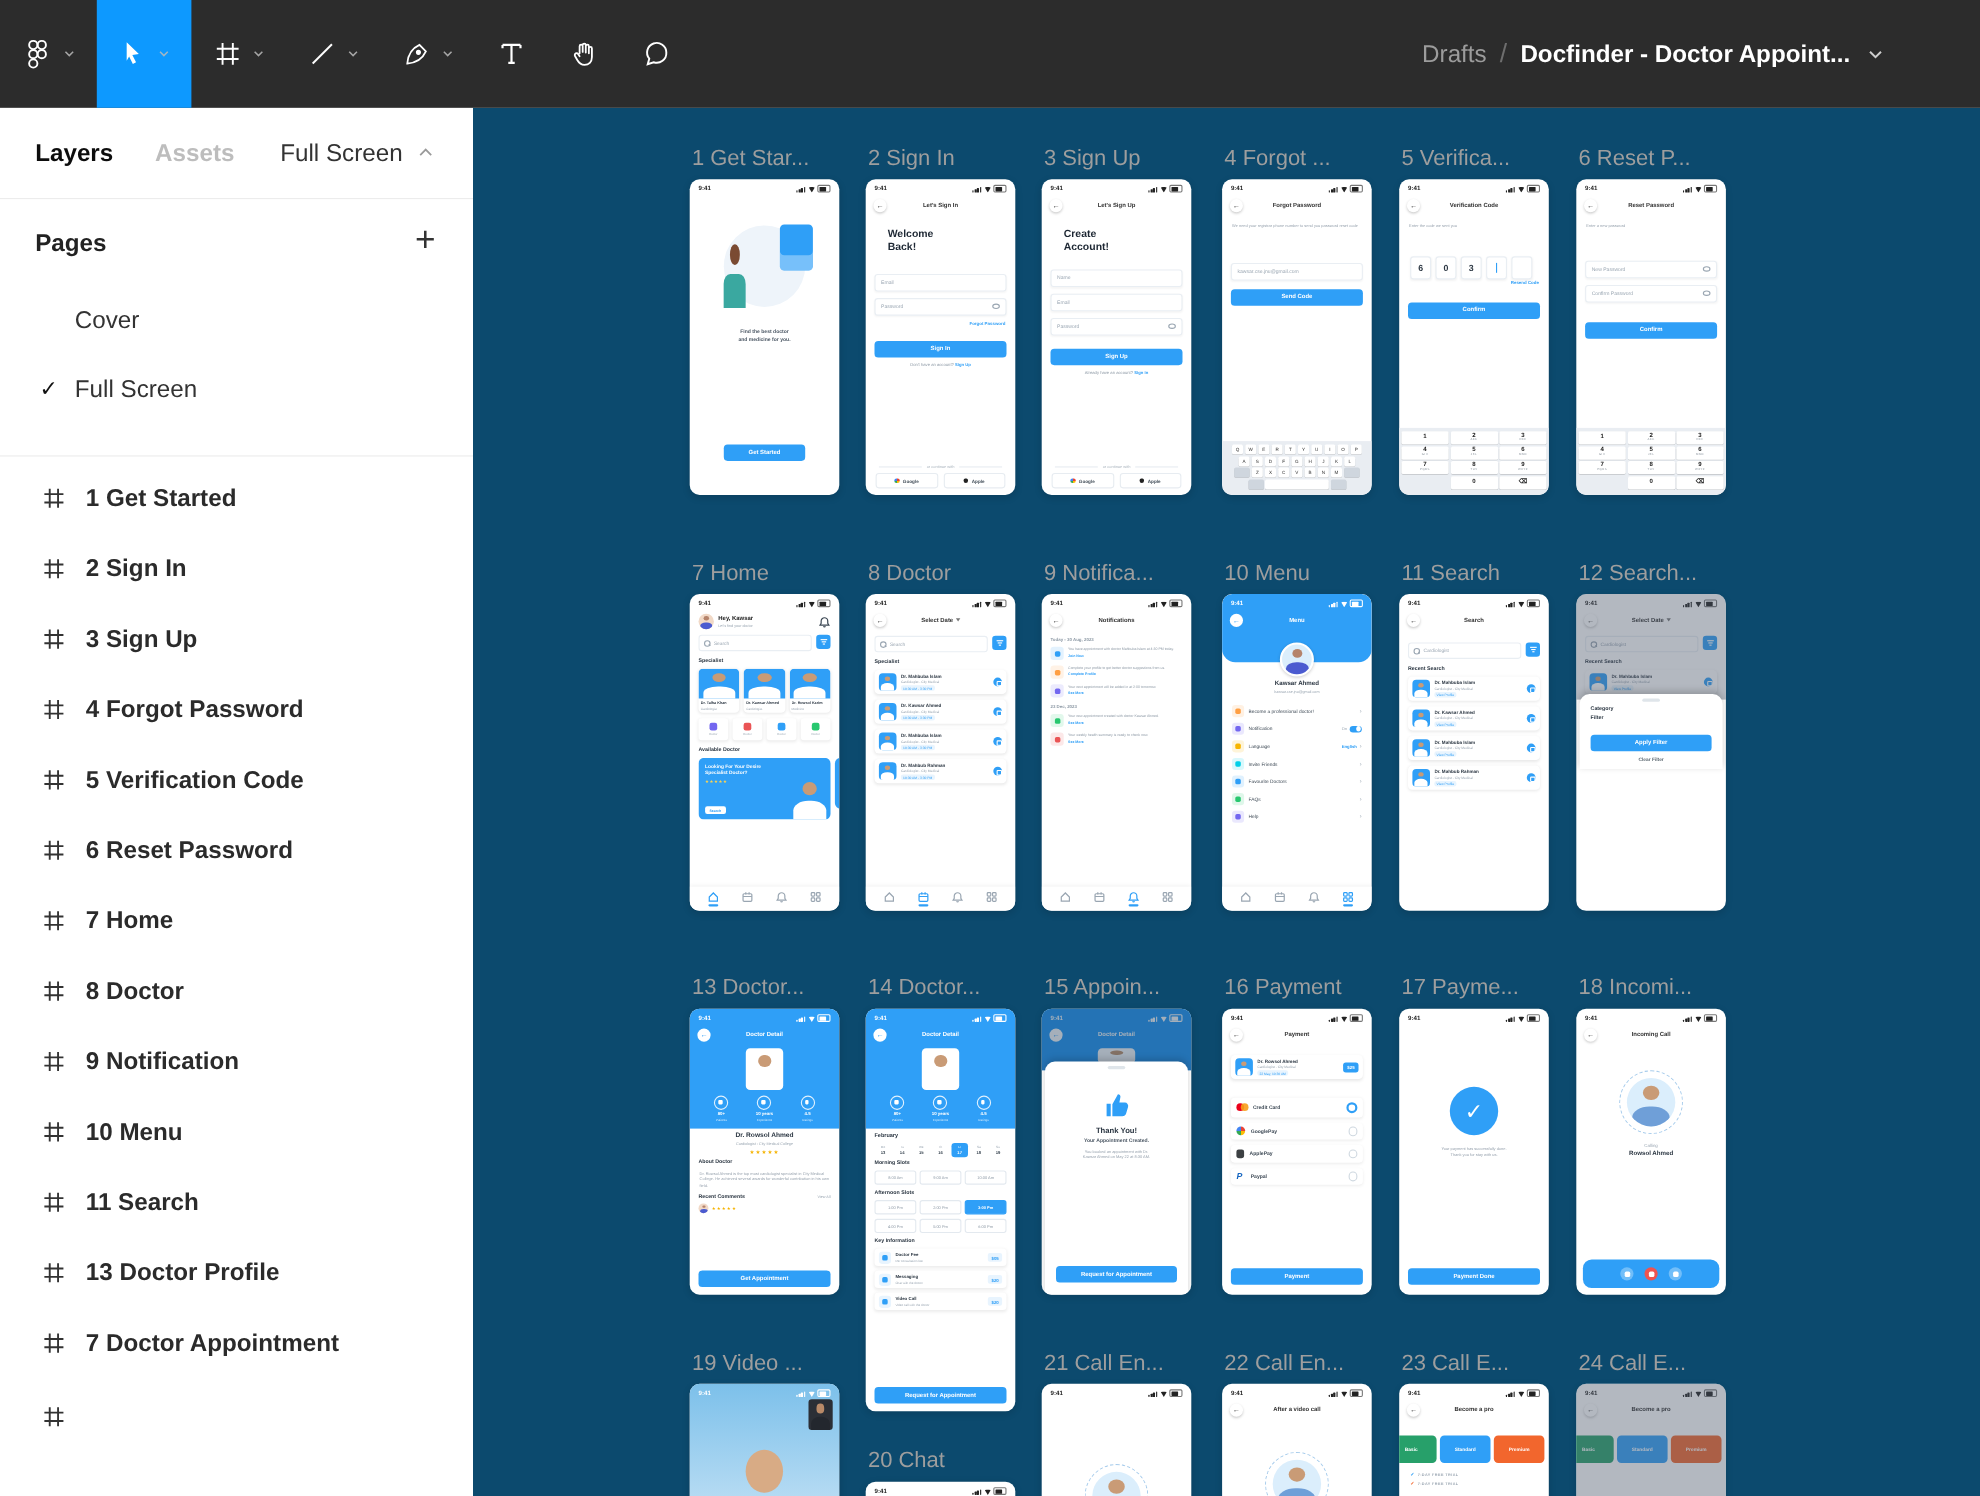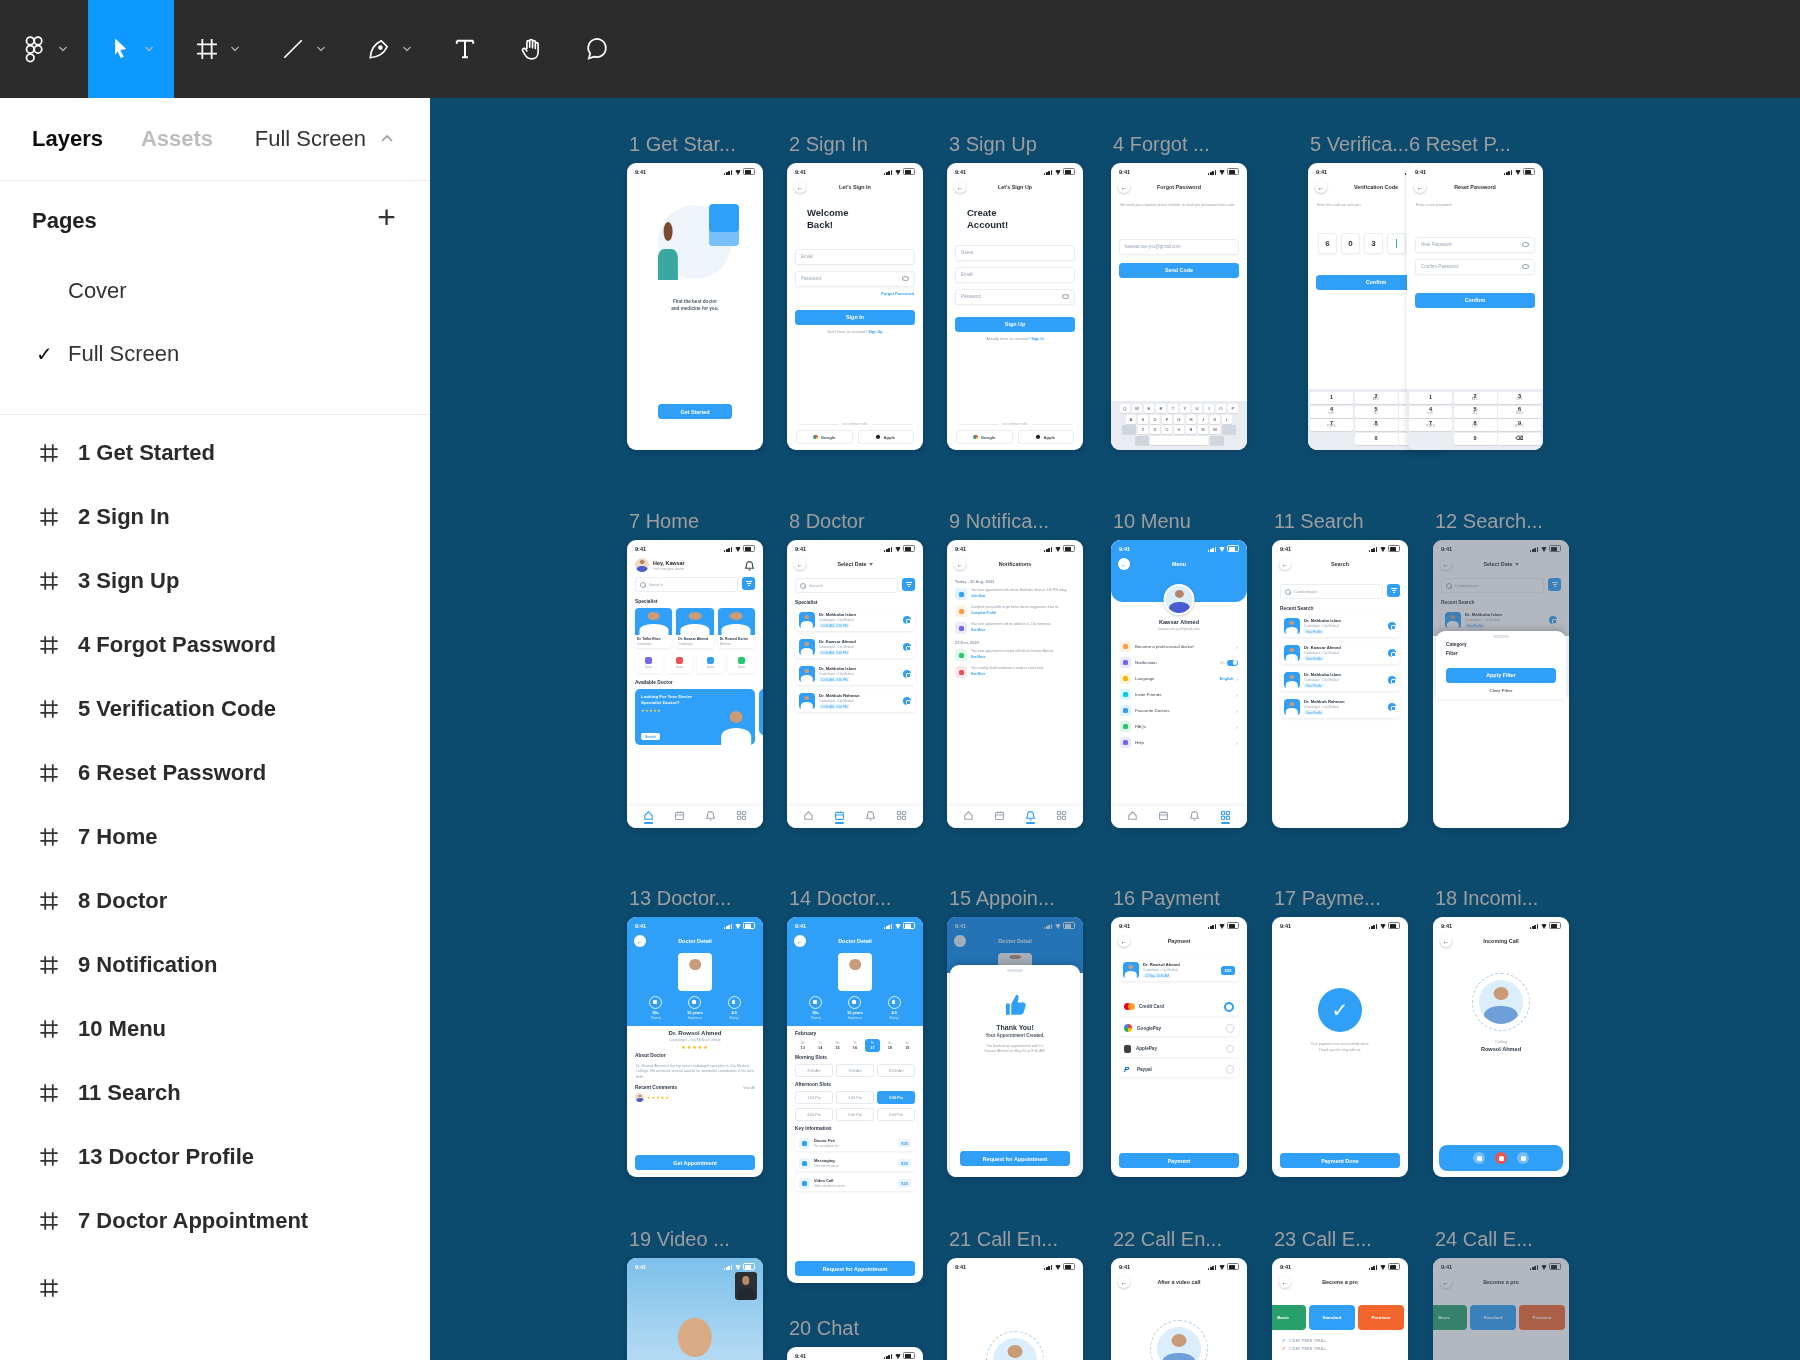--- a/index.html
+++ b/index.html
@@ -316,20 +316,28 @@
         <svg width="28" height="28" viewBox="0 0 24 24" fill="none" stroke="#fff" stroke-width="1.4" stroke-linecap="round" stroke-linejoin="round">
           <path d="M8.5 11.5V6a1.2 1.2 0 0 1 2.4 0v4.5m0-5.3a1.2 1.2 0 0 1 2.4 0V11m0-5a1.2 1.2 0 0 1 2.4 0v5.5m0-3.8a1.2 1.2 0 0 1 2.4 0v6.8c0 3.8-2.4 6-5.8 6-2.8 0-4.2-1.3-5.5-3.6l-1.9-3.3c-.4-.7-.1-1.6.6-2 .6-.3 1.4-.1 1.8.5l1.2 1.7"></path>
         </svg>
       </div>
       <div class="tool">
         <svg width="28" height="28" viewBox="0 0 24 24" fill="none" stroke="#fff" stroke-width="1.5">
           <path d="M19.5 11a7.5 7.5 0 1 0-13.3 4.7L5 20l4.6-1.5A7.5 7.5 0 0 0 19.5 11z"></path>
         </svg>
       </div>
     </div>
+  <div id="doc-title">
+    <span class="bc-folder">Drafts</span>
+    <span class="bc-sep">/</span>
+    <span class="bc-name">Docfinder - Doctor Appoint...</span>
+    <svg width="22" height="22" viewBox="0 0 22 22">
+        <path d="M6 9l5 5 5-5" fill="none" stroke="#cfcfcf" stroke-width="1.8"></path>
+      </svg>
+  </div>
 </div>
 
 <div id="sidebar">
   <div class="s-tabs">
     <span class="s-tab">Layers</span>
     <span class="s-tab inactive">Assets</span>
     <span class="s-pageind">
       <span>Full Screen</span>
       <svg width="18" height="18" viewBox="0 0 18 18">
           <path d="M4 11l5-5 5 5" fill="none" stroke="#9a9a9a" stroke-width="1.6"></path>
@@ -641,21 +649,21 @@
             <span class="key mod"></span>
           </div>
           <div class="krow">
             <span class="key mod"></span>
             <span class="key space"></span>
             <span class="key mod"></span>
           </div>
         </div>
       </div>
   </div>
-    <div class="fwrap" style="left:878px;top:65px;width:112px;height:287px">
+    <div class="fwrap" style="left:842px;top:65px;width:112px;height:287px">
     <span class="flabel">5 Verifica...</span>
     <div class="mscr" style="width:136px;height:287px">
         <div class="mst">
           <span>9:41</span>
           <span class="ic">
             <span class="bars">
               <i></i>
               <i></i>
               <i></i>
               <i></i>
@@ -730,21 +738,21 @@
             <span class="nkey">
               <b>0</b>
             </span>
             <span class="nkey">
               <b>⌫</b>
             </span>
           </div>
         </div>
       </div>
   </div>
-    <div class="fwrap" style="left:977px;top:65px;width:136px;height:287px">
+    <div class="fwrap" style="left:1003px;top:65px;width:136px;height:287px">
     <span class="flabel">6 Reset P...</span>
     <div class="mscr" style="width:136px;height:287px">
         <div class="mst">
           <span>9:41</span>
           <span class="ic">
             <span class="bars">
               <i></i>
               <i></i>
               <i></i>
               <i></i>

